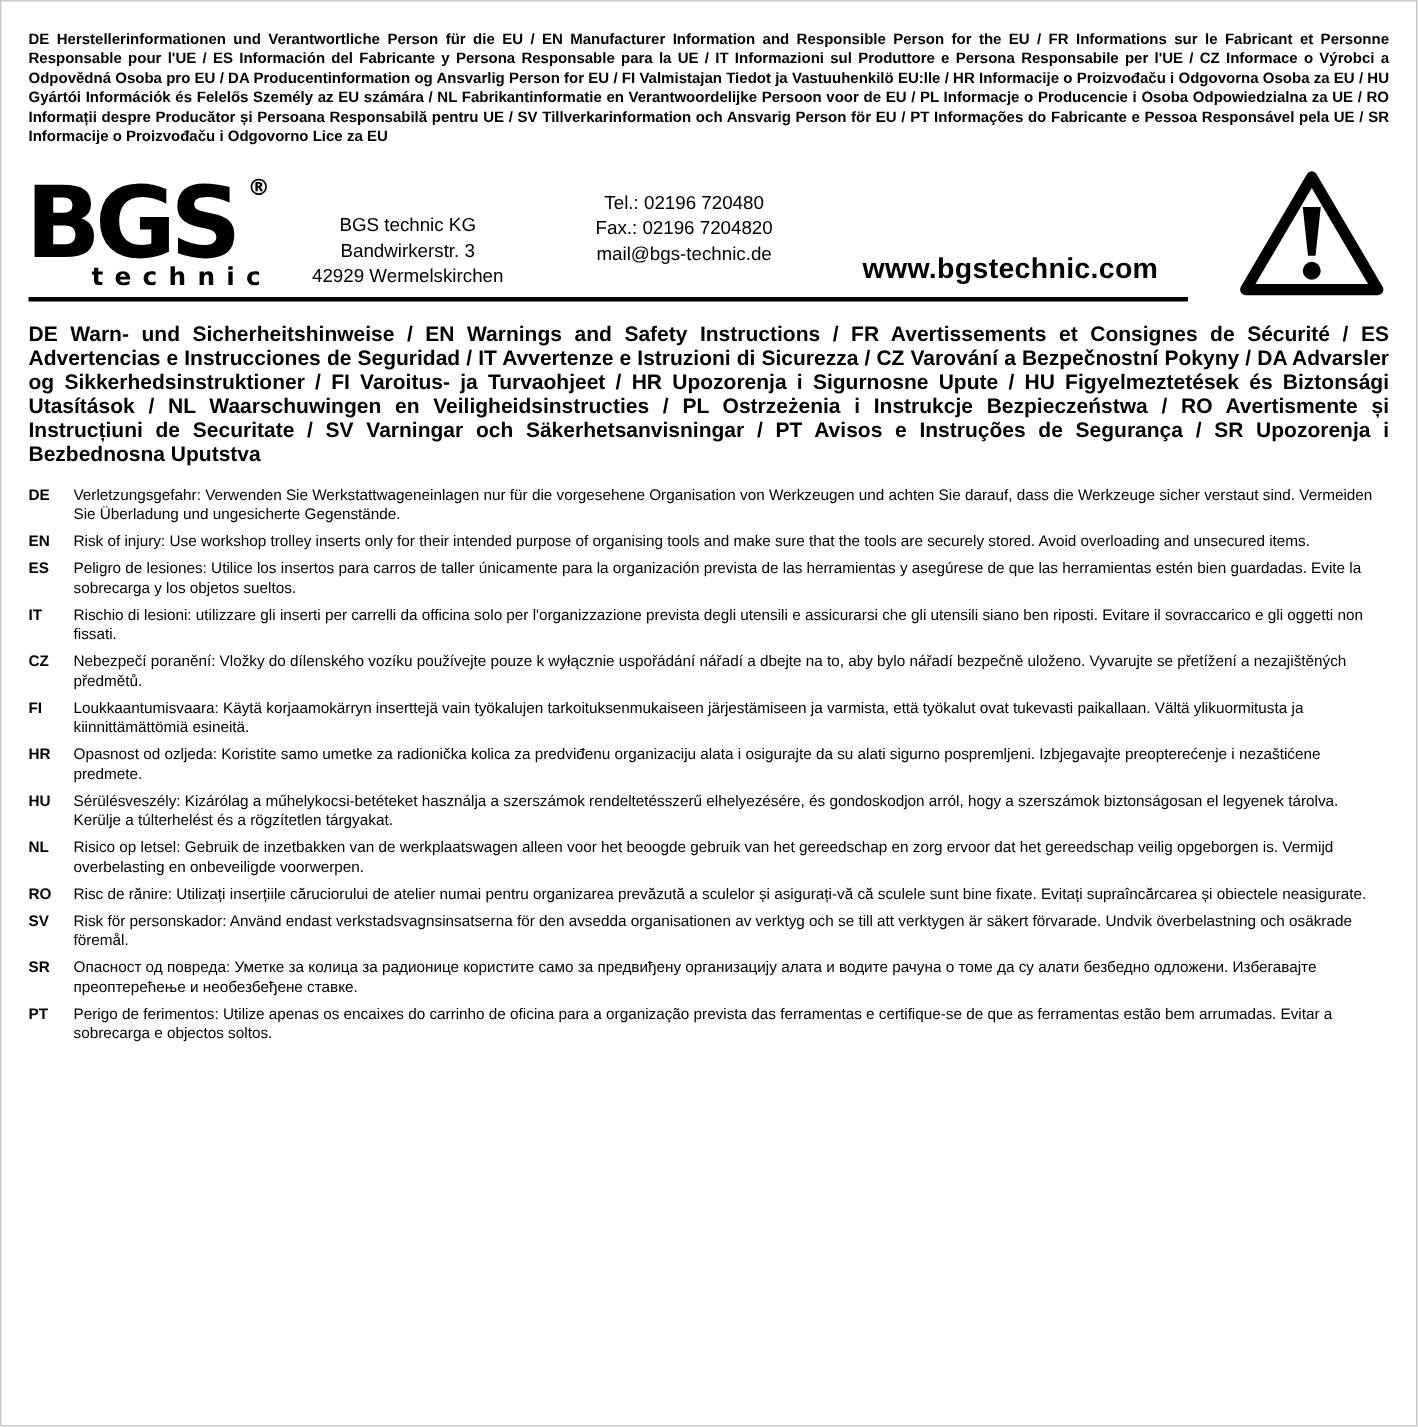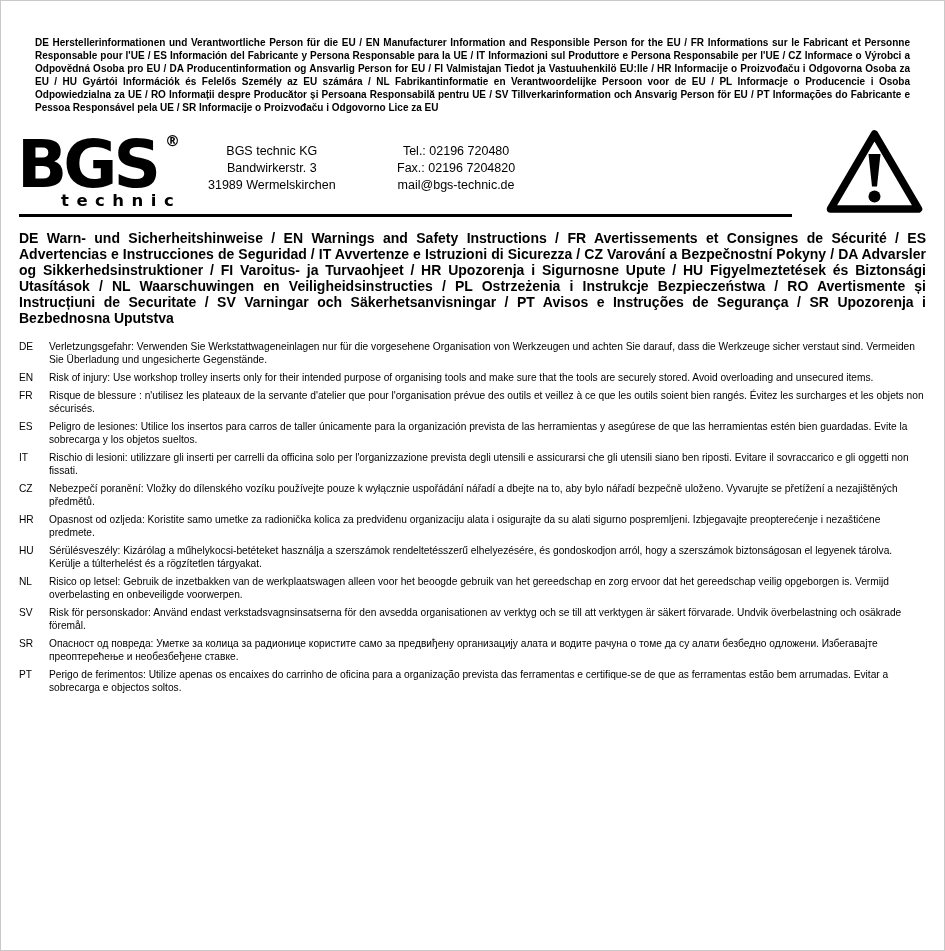--- a/index.html
+++ b/index.html
@@ -8,40 +8,40 @@
     background: #ffffff;
     color: #000000;
     font-family: "Liberation Sans", sans-serif;
     box-sizing: border-box;
     border: 1px solid #c9c9c9;
     overflow: hidden;
   }
   .page { padding: 19px 18px 0 18px; }
 
   .top-header {
-    margin: 16px;
+    margin: 0;
     font-weight: bold;
     font-size: 10px;
     line-height: 13px;
     text-align: justify;
   }
 
   .brand-band { position: relative; height: 84px; margin-top: 16px; text-align: center; }
 
   .logo { position: absolute; left: 0; top: 0; }
   .logo text { font-family: "DejaVu Sans", sans-serif; font-weight: bold; fill: #000; }
   .logo .logo-main { font-size: 66px; letter-spacing: -4px; }
   .logo .logo-reg  { font-size: 15px; }
   .logo .logo-sub  { font-size: 16.5px; letter-spacing: 7.5px; }
 
   .address, .contact {
     position: absolute; top: 13px;
     font-size: 12.5px; line-height: 17px;
   }
-  .address { left: 189px; }
+  .address { left: 189px; margin-top: 15px; }
   .contact { left: 378px; }
 
   .website {
     position: absolute; left: 556px; bottom: 7px;
     font-size: 19px; font-weight: bold; letter-spacing: 0.2px;
   }
 
   .triangle { position: absolute; right: 1px; top: -3px; }
 
   .rule { height: 3px; background: #000; width: 773px; }
@@ -54,49 +54,50 @@
     text-align: justify;
   }
 
   .notes { margin-top: 14px; }
   .note {
     display: flex;
     font-size: 10.2px;
     line-height: 13px;
     margin-bottom: 5px;
   }
-  .note .code { flex: 0 0 30px; font-weight: normal; }
+  .note .code { flex: 0 0 30px; font-weight: bold; }
   .note .text { flex: 1; }
 </style>
 </head>
 <body>
 
 <div class="page">
 
   <p class="top-header">DE Herstellerinformationen und Verantwortliche Person für die EU / EN Manufacturer Information and Responsible Person for the EU / FR Informations sur le Fabricant et Personne Responsable pour l'UE / ES Información del Fabricante y Persona Responsable para la UE / IT Informazioni sul Produttore e Persona Responsabile per l'UE / CZ Informace o Výrobci a Odpovědná Osoba pro EU / DA Producentinformation og Ansvarlig Person for EU / FI Valmistajan Tiedot ja Vastuuhenkilö EU:lle / HR Informacije o Proizvođaču i Odgovorna Osoba za EU / HU Gyártói Információk és Felelős Személy az EU számára / NL Fabrikantinformatie en Verantwoordelijke Persoon voor de EU / PL Informacje o Producencie i Osoba Odpowiedzialna za UE / RO Informații despre Producător și Persoana Responsabilă pentru UE / SV Tillverkarinformation och Ansvarig Person för EU / PT Informações do Fabricante e Pessoa Responsável pela UE / SR Informacije o Proizvođaču i Odgovorno Lice za EU</p>
 
   <div class="brand-band">
     <svg class="logo" width="178" height="80" viewBox="0 0 178 80" aria-hidden="true">
       <text class="logo-main" x="-2" y="57">BGS</text>
       <text class="logo-reg" x="146" y="16">®</text>
       <text class="logo-sub" x="42" y="76">technic</text>
     </svg>
 
     <div class="address">
       <div>BGS technic KG</div>
       <div>Bandwirkerstr. 3</div>
-      <div>31989 Wermelskirchen</div>
+      <div>42929 Wermelskirchen</div>
     </div>
 
     <div class="contact">
       <div>Tel.: 02196 720480</div>
       <div>Fax.: 02196 7204820</div>
       <div>mail@bgs-technic.de</div>
     </div>
 
+    <div class="website">www.bgstechnic.com</div>
 
     <svg class="triangle" width="101" height="89" viewBox="0 0 101 89" aria-hidden="true">
       <path d="M50.5 7 L94.5 82 L6.5 82 Z" fill="none" stroke="#000" stroke-width="7.5" stroke-linejoin="round"></path>
       <polygon points="44.5,27 56.5,27 53,59.5 48,59.5" fill="#000"></polygon>
       <circle cx="50.5" cy="69.5" r="6" fill="#000"></circle>
     </svg>
   </div>
 
   <div class="rule"></div>
 
@@ -105,46 +106,50 @@
   <div class="notes">
     <div class="note">
       <span class="code">DE</span>
       <span class="text">Verletzungsgefahr: Verwenden Sie Werkstattwageneinlagen nur für die vorgesehene Organisation von Werkzeugen und achten Sie darauf, dass die Werkzeuge sicher verstaut sind. Vermeiden Sie Überladung und ungesicherte Gegenstände.</span>
     </div>
     <div class="note">
       <span class="code">EN</span>
       <span class="text">Risk of injury: Use workshop trolley inserts only for their intended purpose of organising tools and make sure that the tools are securely stored. Avoid overloading and unsecured items.</span>
     </div>
     <div class="note">
-      <span class="code">FR</span>
-      <span class="text">Risque de blessure : n'utilisez les plateaux de la servante d'atelier que pour l'organisation prévue des outils et veillez à ce que les outils soient bien rangés. Évitez les surcharges et les objets non sécurisés.</span>
-    </div>
-    <div class="note">
       <span class="code">ES</span>
       <span class="text">Peligro de lesiones: Utilice los insertos para carros de taller únicamente para la organización prevista de las herramientas y asegúrese de que las herramientas estén bien guardadas. Evite la sobrecarga y los objetos sueltos.</span>
     </div>
     <div class="note">
       <span class="code">IT</span>
       <span class="text">Rischio di lesioni: utilizzare gli inserti per carrelli da officina solo per l'organizzazione prevista degli utensili e assicurarsi che gli utensili siano ben riposti. Evitare il sovraccarico e gli oggetti non fissati.</span>
     </div>
     <div class="note">
       <span class="code">CZ</span>
       <span class="text">Nebezpečí poranění: Vložky do dílenského vozíku používejte pouze k wyłącznie uspořádání nářadí a dbejte na to, aby bylo nářadí bezpečně uloženo. Vyvarujte se přetížení a nezajištěných předmětů.</span>
     </div>
     <div class="note">
+      <span class="code">FI</span>
+      <span class="text">Loukkaantumisvaara: Käytä korjaamokärryn inserttejä vain työkalujen tarkoituksenmukaiseen järjestämiseen ja varmista, että työkalut ovat tukevasti paikallaan. Vältä ylikuormitusta ja kiinnittämättömiä esineitä.</span>
+    </div>
+    <div class="note">
       <span class="code">HR</span>
       <span class="text">Opasnost od ozljeda: Koristite samo umetke za radionička kolica za predviđenu organizaciju alata i osigurajte da su alati sigurno pospremljeni. Izbjegavajte preopterećenje i nezaštićene predmete.</span>
     </div>
     <div class="note">
       <span class="code">HU</span>
       <span class="text">Sérülésveszély: Kizárólag a műhelykocsi-betéteket használja a szerszámok rendeltetésszerű elhelyezésére, és gondoskodjon arról, hogy a szerszámok biztonságosan el legyenek tárolva. Kerülje a túlterhelést és a rögzítetlen tárgyakat.</span>
     </div>
     <div class="note">
       <span class="code">NL</span>
       <span class="text">Risico op letsel: Gebruik de inzetbakken van de werkplaatswagen alleen voor het beoogde gebruik van het gereedschap en zorg ervoor dat het gereedschap veilig opgeborgen is. Vermijd overbelasting en onbeveiligde voorwerpen.</span>
+    </div>
+    <div class="note">
+      <span class="code">RO</span>
+      <span class="text">Risc de rănire: Utilizați inserțiile căruciorului de atelier numai pentru organizarea prevăzută a sculelor și asigurați-vă că sculele sunt bine fixate. Evitați supraîncărcarea și obiectele neasigurate.</span>
     </div>
     <div class="note">
       <span class="code">SV</span>
       <span class="text">Risk för personskador: Använd endast verkstadsvagnsinsatserna för den avsedda organisationen av verktyg och se till att verktygen är säkert förvarade. Undvik överbelastning och osäkrade föremål.</span>
     </div>
     <div class="note">
       <span class="code">SR</span>
       <span class="text">Опасност од повреда: Уметке за колица за радионице користите само за предвиђену организацију алата и водите рачуна о томе да су алати безбедно одложени. Избегавајте преоптерећење и необезбеђене ставке.</span>
     </div>
     <div class="note">

